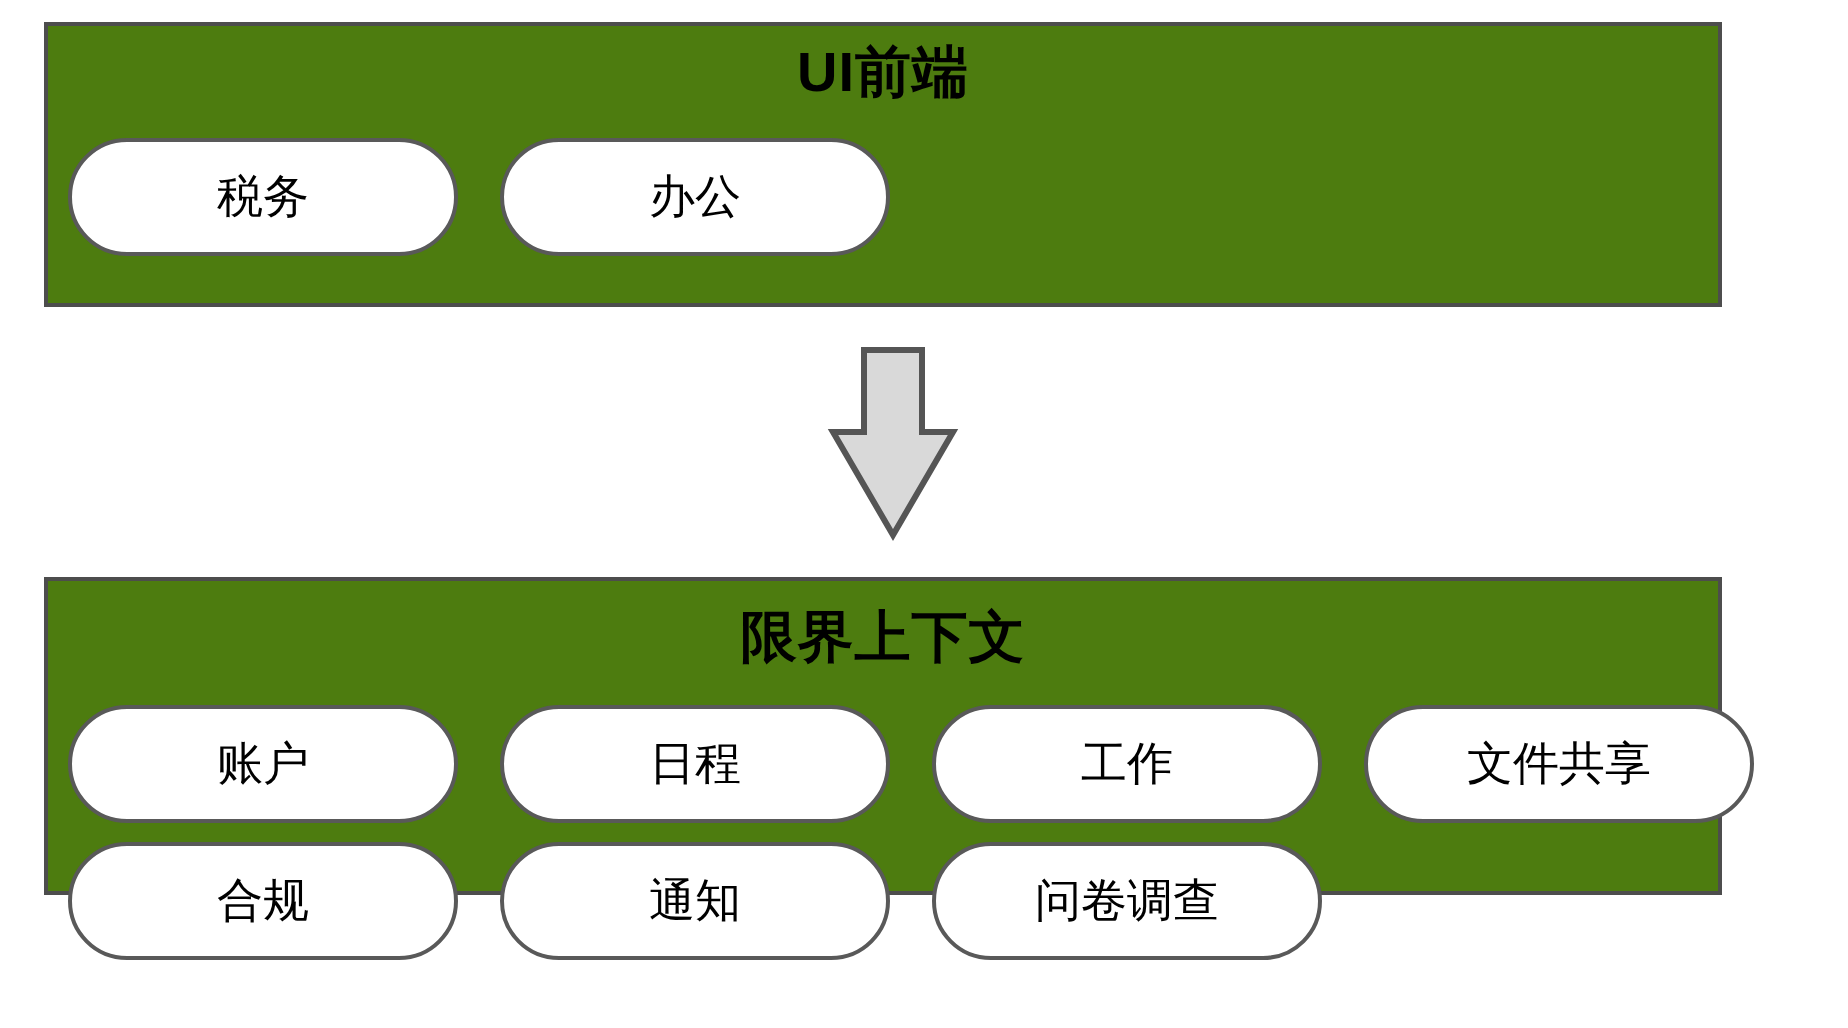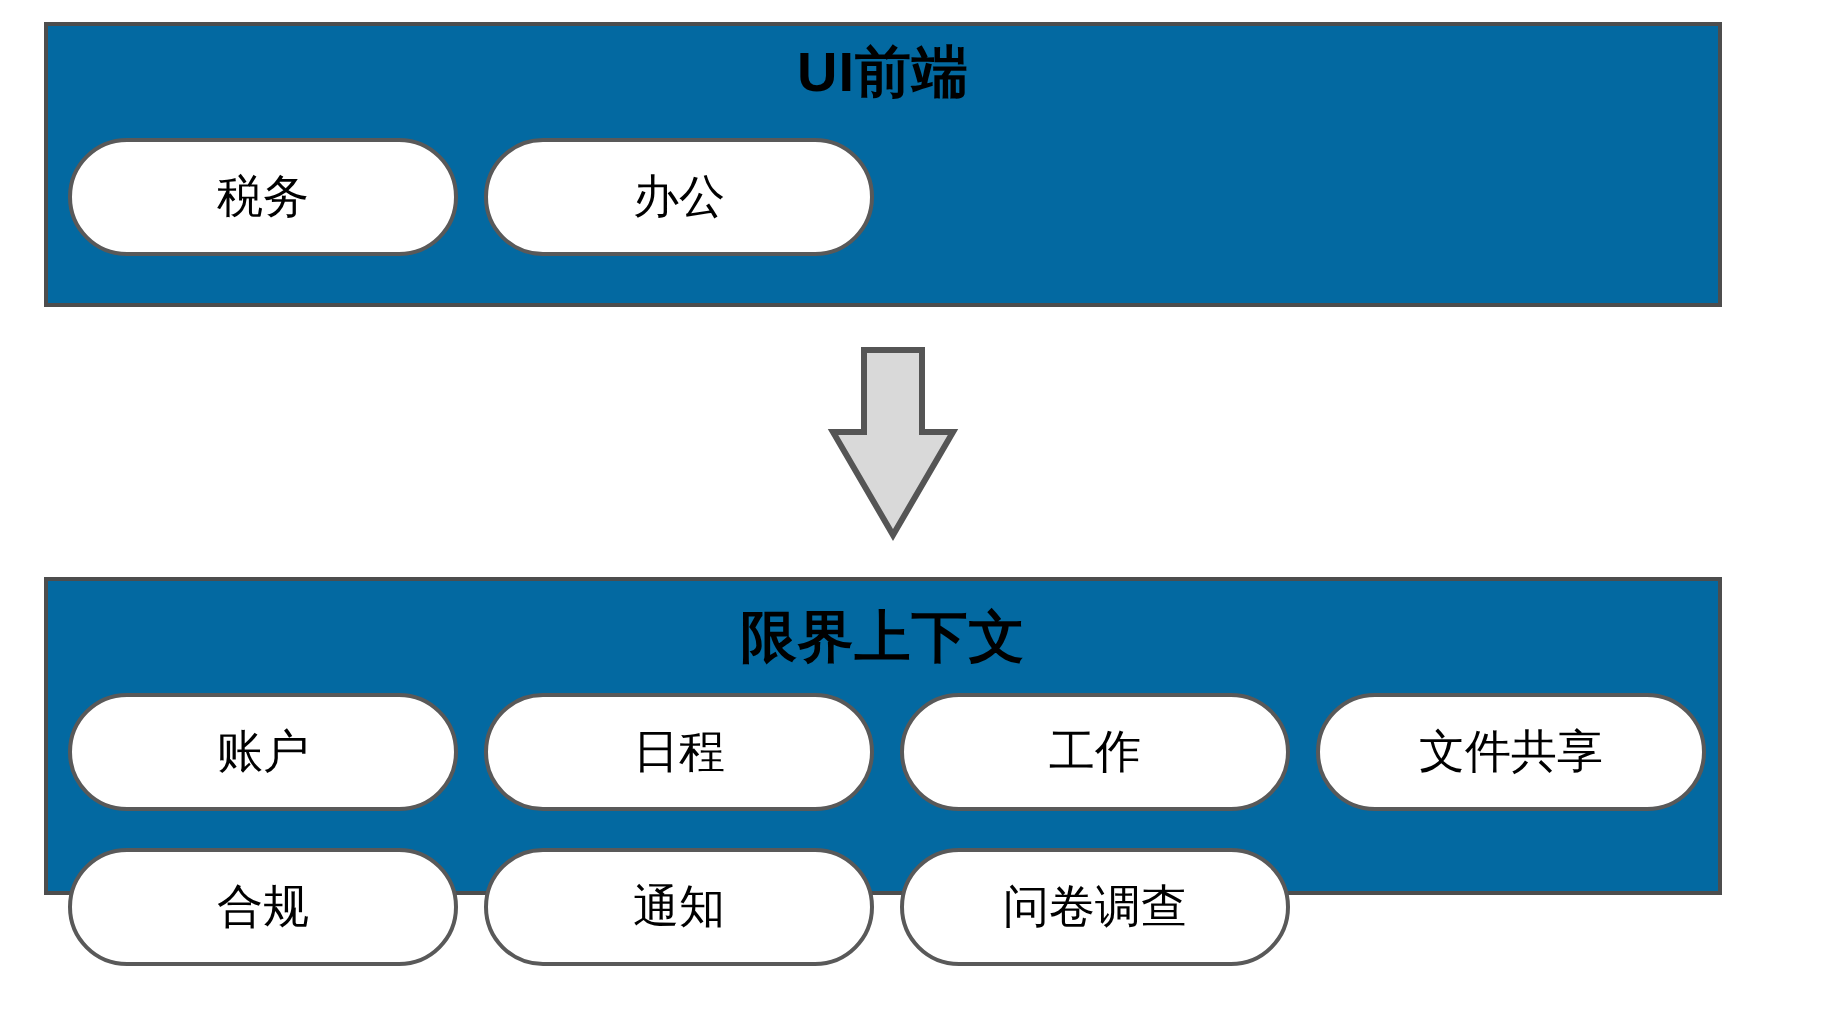--- a/index.html
+++ b/index.html
@@ -13,21 +13,21 @@
     width: 1848px;
     height: 1028px;
     background: #ffffff;
     overflow: hidden;
   }
   .big-box {
     position: absolute;
     left: 44px;
     width: 1678px;
     border: 4px solid #4d4d4d;
-    background: #0369a1;
+    background: #4d7c0f;
     box-sizing: border-box;
   }
   .box-frontend {
     top: 22px;
     height: 285px;
   }
   .box-bounded {
     top: 577px;
     height: 318px;
   }
@@ -41,25 +41,25 @@
     line-height: 60px;
     color: #000000;
     letter-spacing: 1px;
   }
   .box-frontend .box-title { top: 16px; }
   .box-bounded .box-title { top: 26px; }
   .pill-row {
     position: absolute;
     left: 20px;
     display: flex;
-    gap: 26px;
+    gap: 42px;
   }
   .box-frontend .pill-row { top: 112px; }
-  .box-bounded .pill-row-1 { top: 112px; }
-  .box-bounded .pill-row-2 { top: 267px; }
+  .box-bounded .pill-row-1 { top: 124px; }
+  .box-bounded .pill-row-2 { top: 261px; }
   .pill {
     width: 390px;
     height: 118px;
     box-sizing: border-box;
     border: 4px solid #595959;
     border-radius: 59px;
     background: #ffffff;
     display: flex;
     align-items: center;
     justify-content: center;

